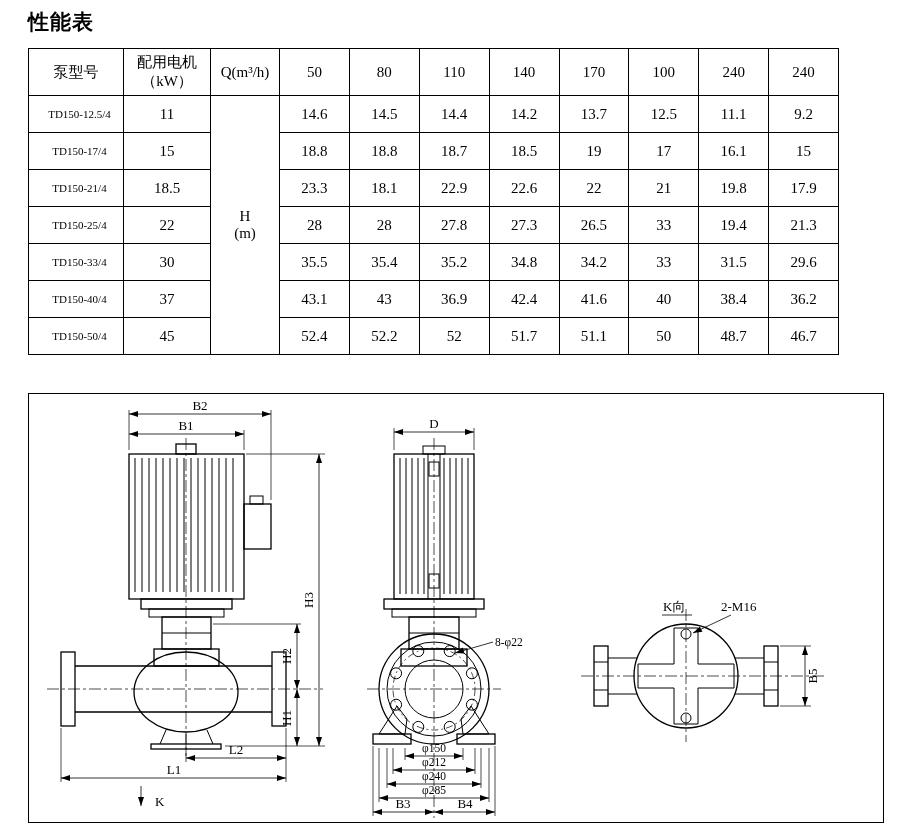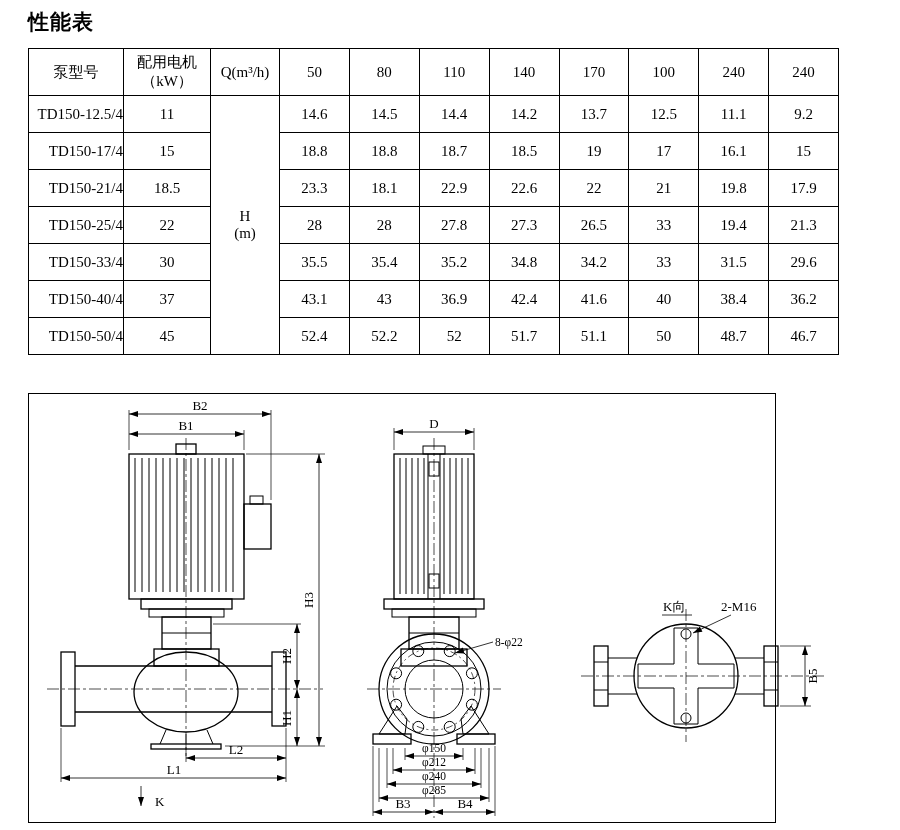--- a/index.html
+++ b/index.html
@@ -4,22 +4,22 @@
 <style>
   *{box-sizing:border-box;margin:0;padding:0}
   html,body{background:#fff}
   body{width:900px;height:830px;font-family:"Liberation Serif",serif;color:#000;overflow:hidden}
   .page{padding:6px 28px 16px 28px}
   .title{font-family:"Liberation Sans",sans-serif;font-size:21px;font-weight:bold;letter-spacing:1px;margin:2px 0 12px 0}
   table.perf{border-collapse:collapse;table-layout:fixed;width:811px}
   .perf th,.perf td{border:1px solid #000;text-align:center;font-size:15px;font-weight:normal;padding:0;overflow:hidden}
   .perf thead tr{height:47px}
   .perf tbody tr{height:37px}
-  td.model-cell{text-align:right;padding-left:7px;font-size:15px}
-  .drawing-box{width:748px;height:430px;border:1px solid #000;margin-top:38px}
+  td.model-cell{text-align:center;padding-left:7px;font-size:11px}
+  .drawing-box{width:856px;height:430px;border:1px solid #000;margin-top:38px}
   svg text{font-family:"Liberation Serif",serif;font-size:13px;fill:#000;stroke:none}
   svg text.small{font-size:11.5px}
   .thin{stroke:#000;stroke-width:1;fill:none}
   .thick{stroke:#000;stroke-width:1.3;fill:none}
   .dimext{stroke:#000;stroke-width:0.7;fill:none}
   .diml{stroke:#000;stroke-width:0.8;fill:none}
   .cl{stroke:#000;stroke-width:0.7;fill:none;stroke-dasharray:12 3 3 3}
   .dashc{stroke:#000;stroke-width:0.7;fill:none;stroke-dasharray:7 3 2 3}
 </style>
 </head>

